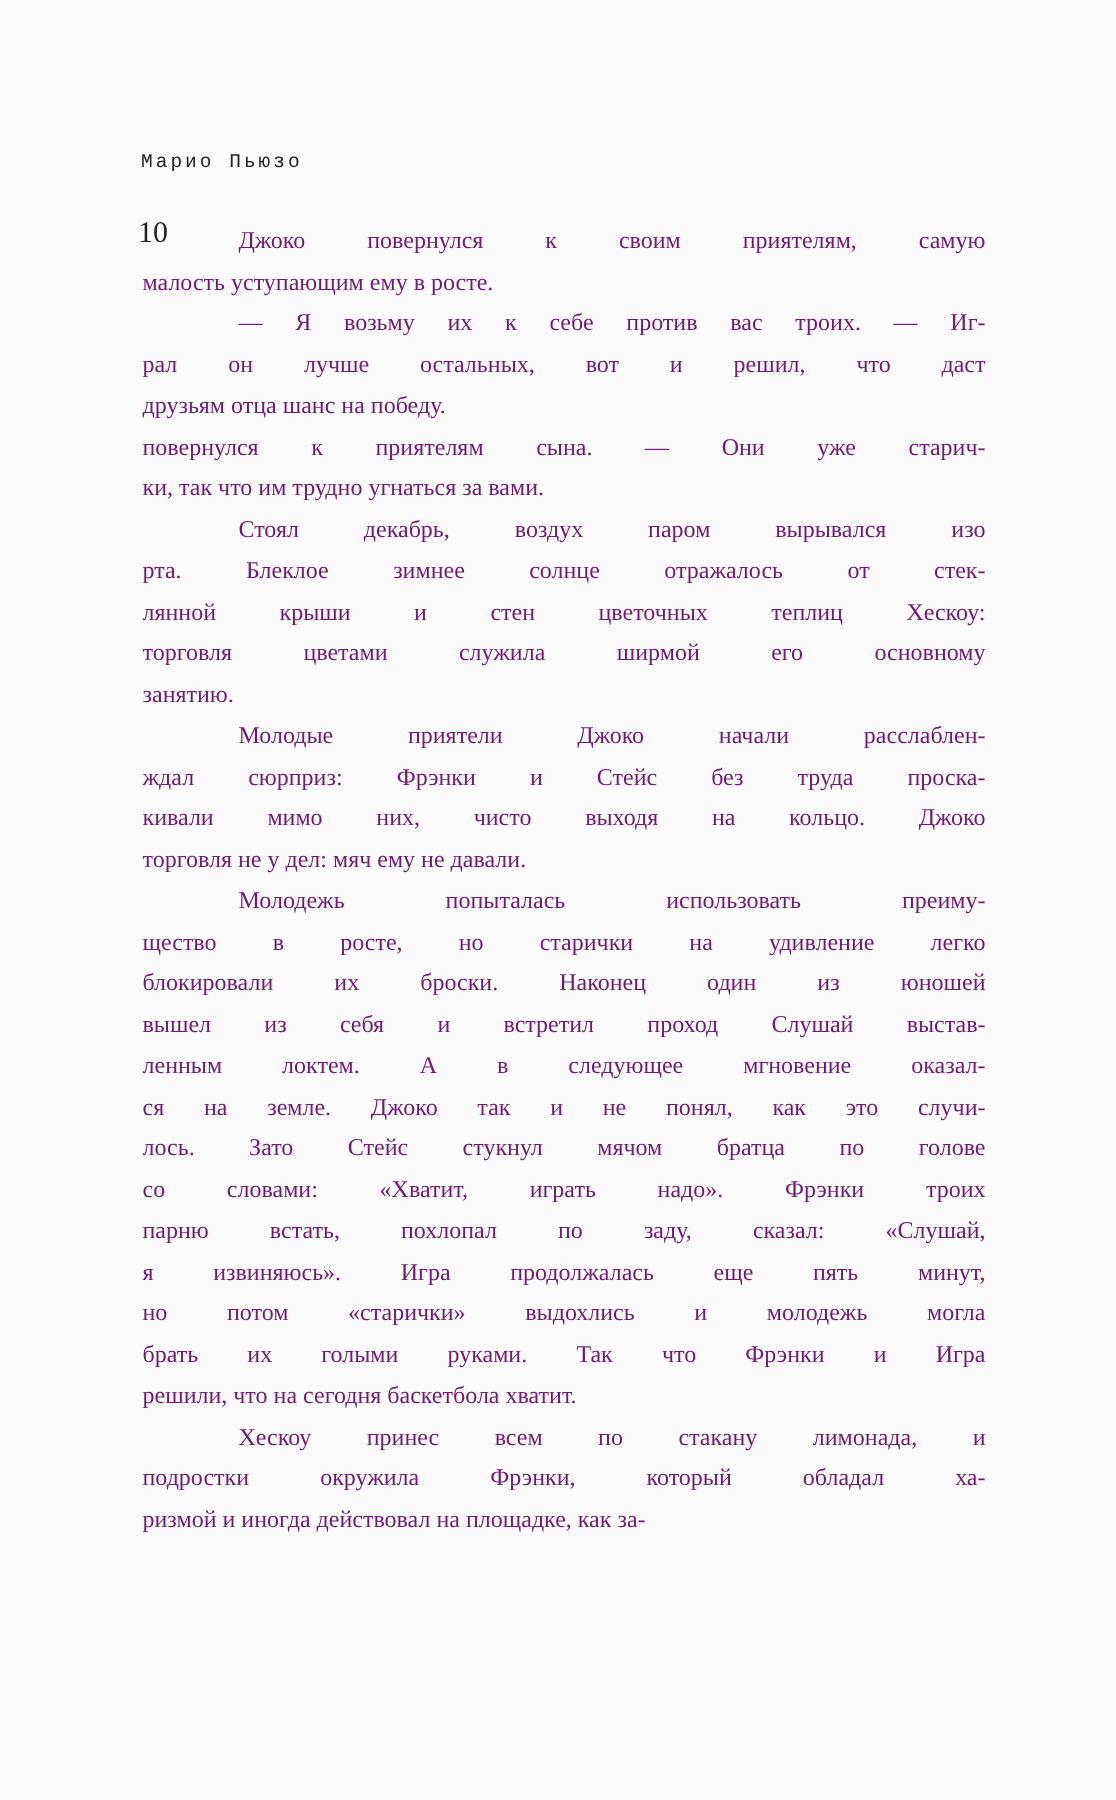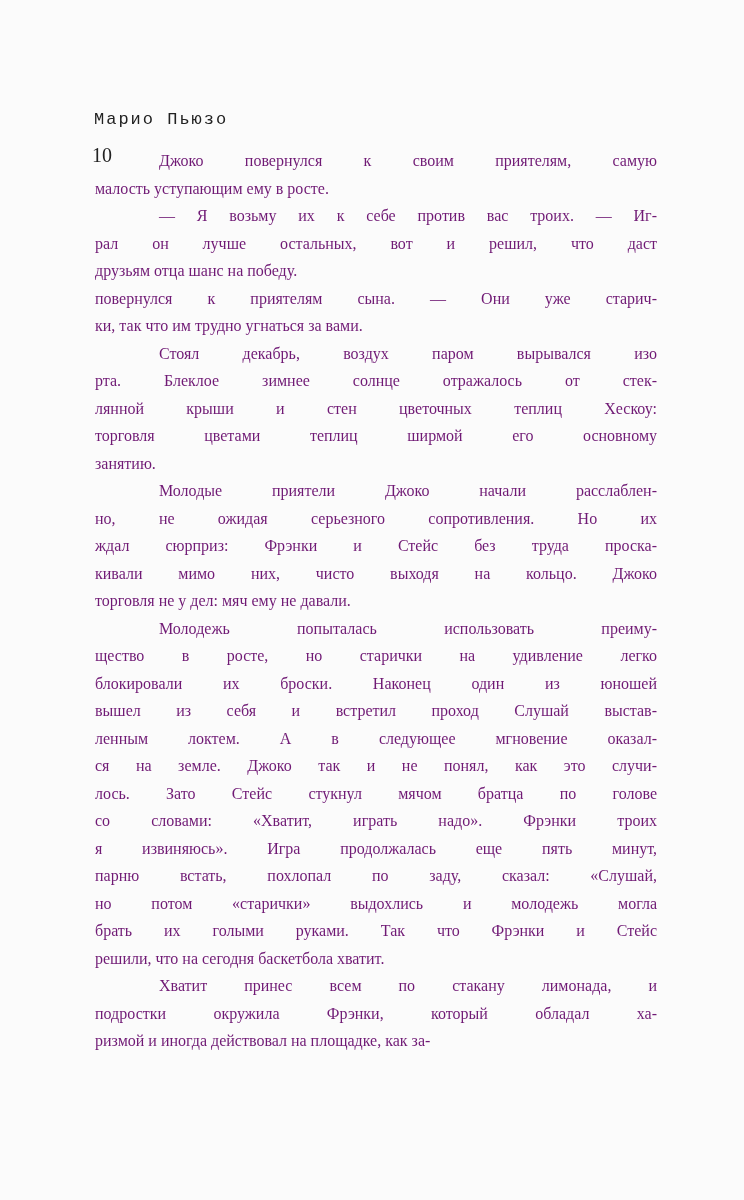--- a/index.html
+++ b/index.html
@@ -11,23 +11,23 @@
     position: relative;
     width: 744px;
     height: 1200px;
     background: #fbfbfb;
     color: #1b1b1b;
     overflow: hidden;
   }
   .running-header {
     position: absolute;
     left: 94px;
-    top: 110px;
+    top: 100px;
     font-family: "Liberation Mono", "DejaVu Sans Mono", monospace;
-    font-size: 17px;
+    font-size: 13px;
     letter-spacing: 2px;
     color: #222;
     white-space: nowrap;
   }
   .page-number {
     position: absolute;
     left: 92px;
     top: 144px;
     font-family: Liberation Serif, serif;
     font-size: 20px;
@@ -75,44 +75,43 @@
         <div class="line last">друзьям отца шанс на победу.</div>
       </div>
       <div class="paragraph">
         <div class="line">повернулся к приятелям сына. — Они уже старич-</div>
         <div class="line last">ки, так что им трудно угнаться за вами.</div>
       </div>
       <div class="paragraph">
         <div class="line first">Стоял декабрь, воздух паром вырывался изо</div>
         <div class="line">рта. Блеклое зимнее солнце отражалось от стек-</div>
         <div class="line">лянной крыши и стен цветочных теплиц Хескоу:</div>
-        <div class="line">торговля цветами теплиц ширмой его основному</div>
+        <div class="line">торговля цветами служила ширмой его основному</div>
         <div class="line last">занятию.</div>
       </div>
       <div class="paragraph">
         <div class="line first">Молодые приятели Джоко начали расслаблен-</div>
-        <div class="line">но, не ожидая серьезного сопротивления. Но их</div>
         <div class="line">ждал сюрприз: Фрэнки и Стейс без труда проска-</div>
         <div class="line">кивали мимо них, чисто выходя на кольцо. Джоко</div>
         <div class="line last">торговля не у дел: мяч ему не давали.</div>
       </div>
       <div class="paragraph">
         <div class="line first">Молодежь попыталась использовать преиму-</div>
         <div class="line">щество в росте, но старички на удивление легко</div>
         <div class="line">блокировали их броски. Наконец один из юношей</div>
         <div class="line">вышел из себя и встретил проход Слушай выстав-</div>
         <div class="line">ленным локтем. А в следующее мгновение оказал-</div>
         <div class="line">ся на земле. Джоко так и не понял, как это случи-</div>
         <div class="line">лось. Зато Стейс стукнул мячом братца по голове</div>
         <div class="line">со словами: «Хватит, играть надо». Фрэнки троих</div>
+        <div class="line">парню встать, похлопал по заду, сказал: «Слушай,</div>
         <div class="line">я извиняюсь». Игра продолжалась еще пять минут,</div>
-        <div class="line">парню встать, похлопал по заду, сказал: «Слушай,</div>
         <div class="line">но потом «старички» выдохлись и молодежь могла</div>
-        <div class="line">брать их голыми руками. Так что Фрэнки и Стейс</div>
+        <div class="line">брать их голыми руками. Так что Фрэнки и Игра</div>
         <div class="line last">решили, что на сегодня баскетбола хватит.</div>
       </div>
       <div class="paragraph">
-        <div class="line first">Хватит принес всем по стакану лимонада, и</div>
+        <div class="line first">Хескоу принес всем по стакану лимонада, и</div>
         <div class="line">подростки окружила Фрэнки, который обладал ха-</div>
         <div class="line last">ризмой и иногда действовал на площадке, как за-</div>
       </div>
     </div>
 </div>
 
 </body></html>

